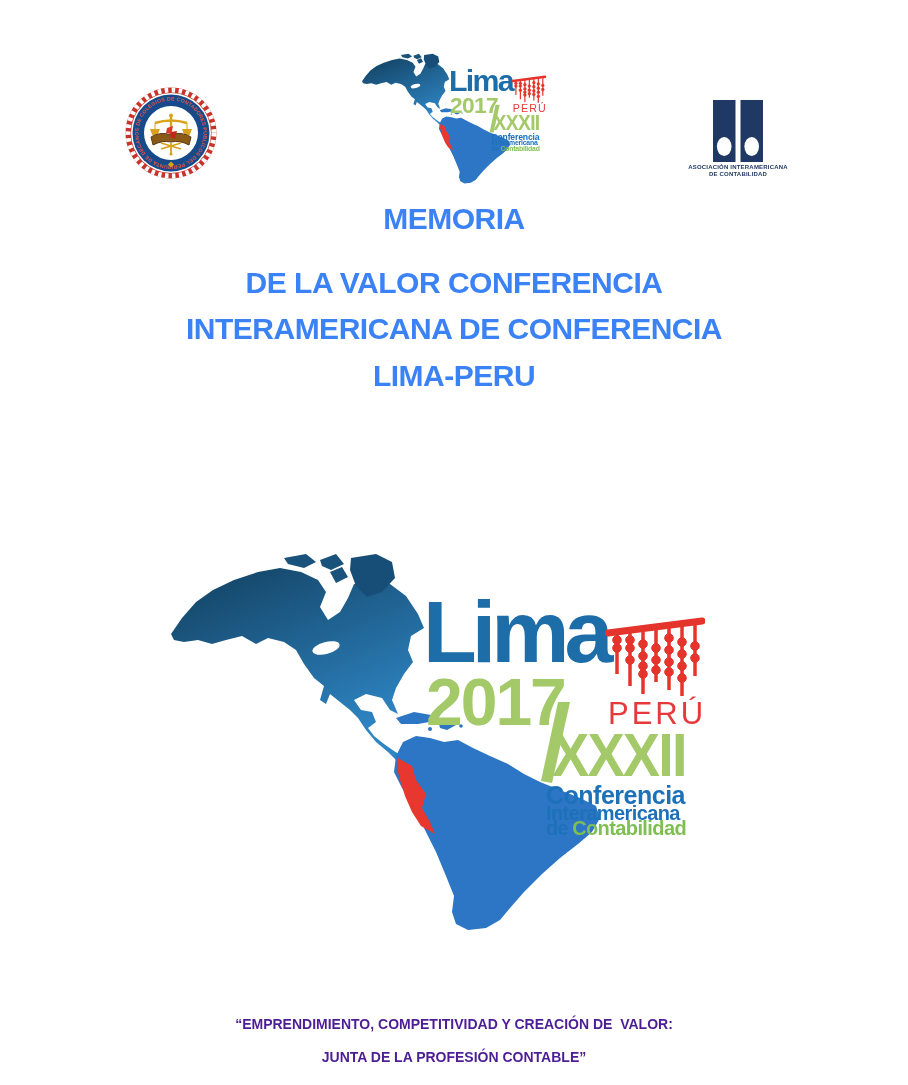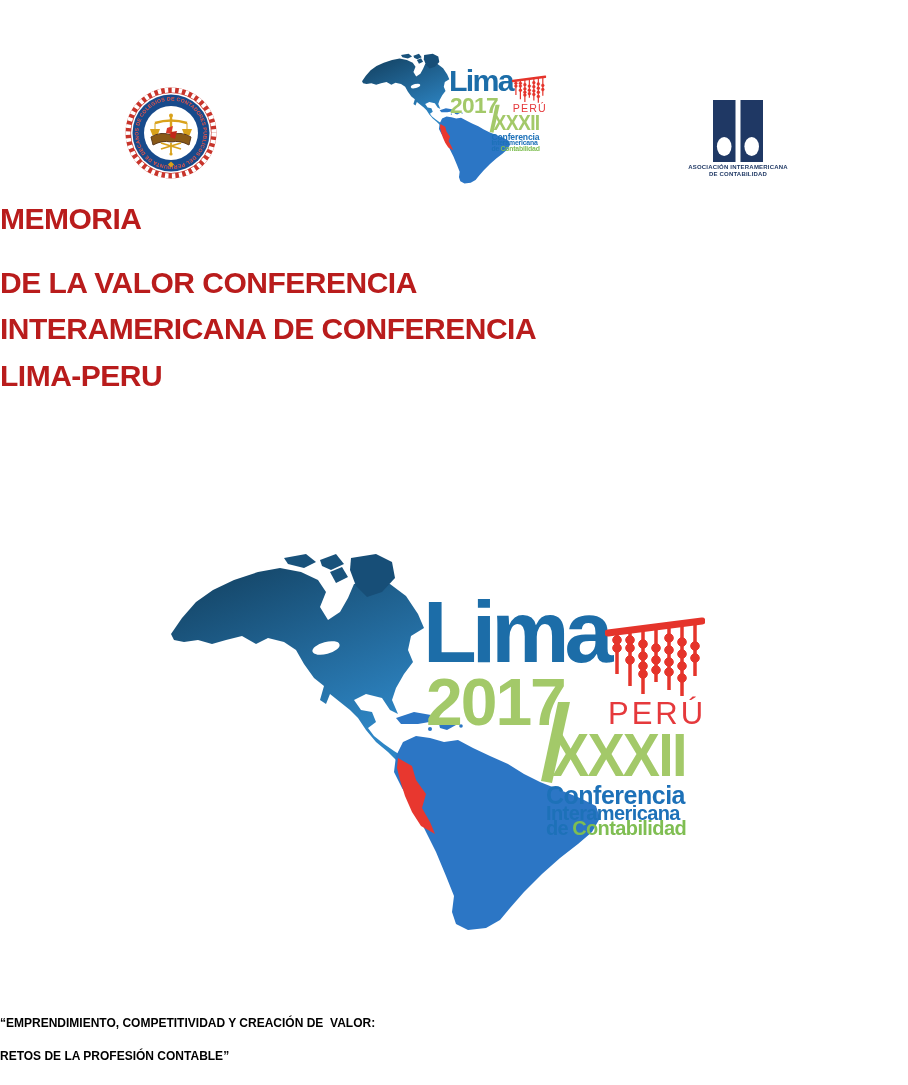--- a/index.html
+++ b/index.html
@@ -1,24 +1,24 @@
 <!DOCTYPE html>
 <html><head>
 <meta charset="utf-8">
 <style>
   html,body{margin:0;padding:0;background:#ffffff;}
   body{width:908px;height:1085px;position:relative;overflow:hidden;
        font-family:"Liberation Sans",sans-serif;}
   .abs{position:absolute;}
   
-  .title-line{position:absolute;left:0;width:908px;
-              font-weight:bold;font-size:30px;letter-spacing:-0.5px;color:#b91c1c;}
-  
-  .footer-line{position:absolute;left:0;width:908px;
-               font-weight:bold;font-size:12px;color:#000000;white-space:pre-wrap;}
+  .title-line{position:absolute;left:0;width:908px;text-align:center;
+              font-weight:bold;font-size:30px;letter-spacing:-0.5px;color:#3b82f6;}
+  
+  .footer-line{position:absolute;left:0;width:908px;text-align:center;
+               font-weight:bold;font-size:14px;color:#4c1d95;white-space:pre-wrap;}
   
   .cic-logo{position:absolute;width:540px;height:385px;transform-origin:0 0;}
   .cic-logo .cl-map{position:absolute;left:0;top:0;width:440px;height:380px;}
   .cl-lima{position:absolute;left:255px;top:36px;font-size:88px;font-weight:bold;
            letter-spacing:-5px;color:#1C6DA8;line-height:1;}
   .cl-year{position:absolute;left:258px;top:117px;font-size:66px;font-weight:bold;
            letter-spacing:-2px;color:#A3C969;line-height:1;}
   .cl-peru{position:absolute;left:440px;top:146px;font-size:31px;font-weight:400;
            letter-spacing:3px;color:#E5393C;line-height:1;}
   .cl-xxxii{position:absolute;left:384px;top:172px;font-size:62px;font-weight:bold;
@@ -226,13 +226,13 @@
   <div class="cl-peru">PERÚ</div>
   <div class="cl-xxxii">XXXII</div>
   <div class="cl-conf">Conferencia</div>
   <div class="cl-inter">Interamericana</div>
   <div class="cl-decont">
     <span class="cl-de">de</span><span class="cl-cont">Contabilidad</span>
   </div>
 </div>
 
 <div class="footer-line" style="top:1016px">“EMPRENDIMIENTO, COMPETITIVIDAD Y CREACIÓN DE  VALOR:</div>
-<div class="footer-line" style="top:1049px">RETOS DE LA PROFESIÓN CONTABLE”</div>
+<div class="footer-line" style="top:1049px">JUNTA DE LA PROFESIÓN CONTABLE”</div>
 
 </body></html>

